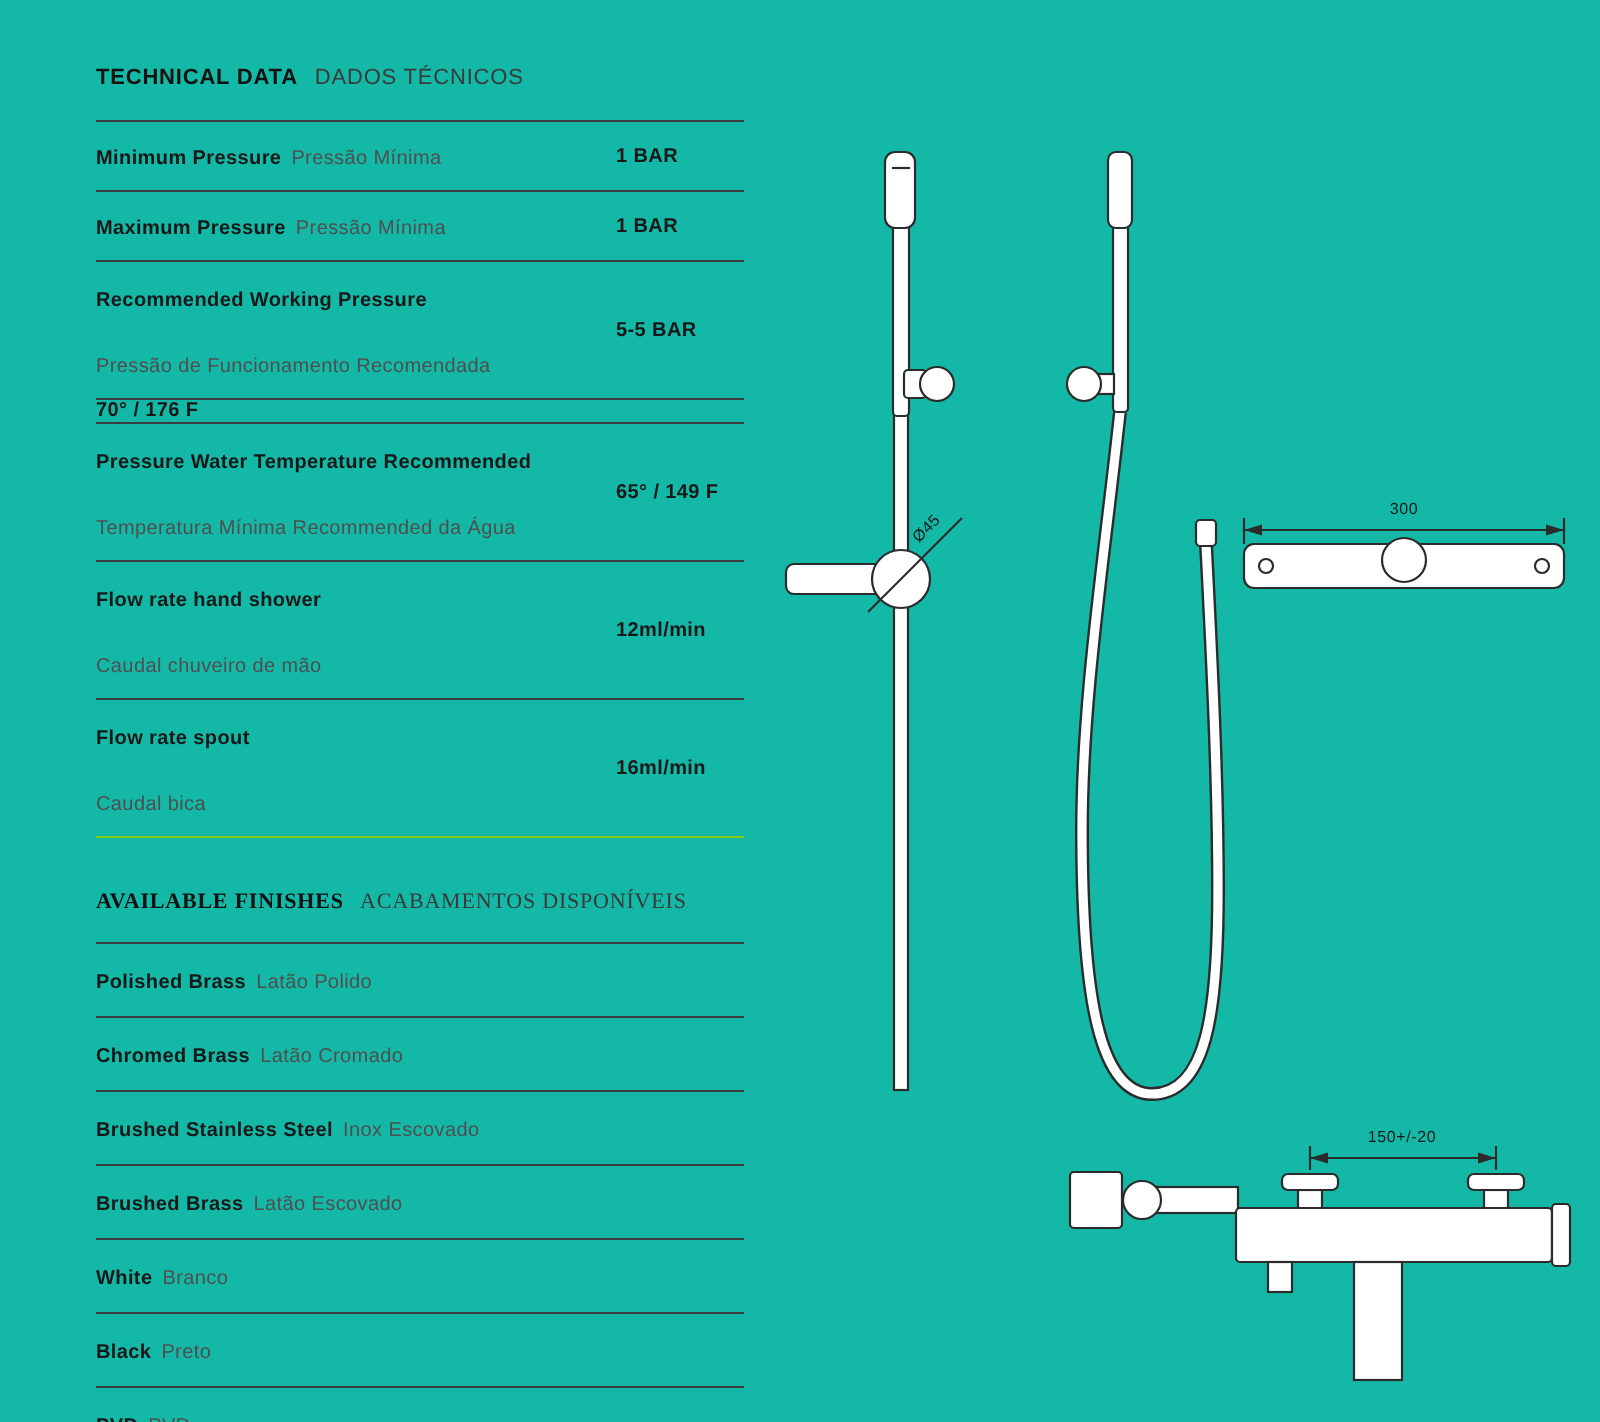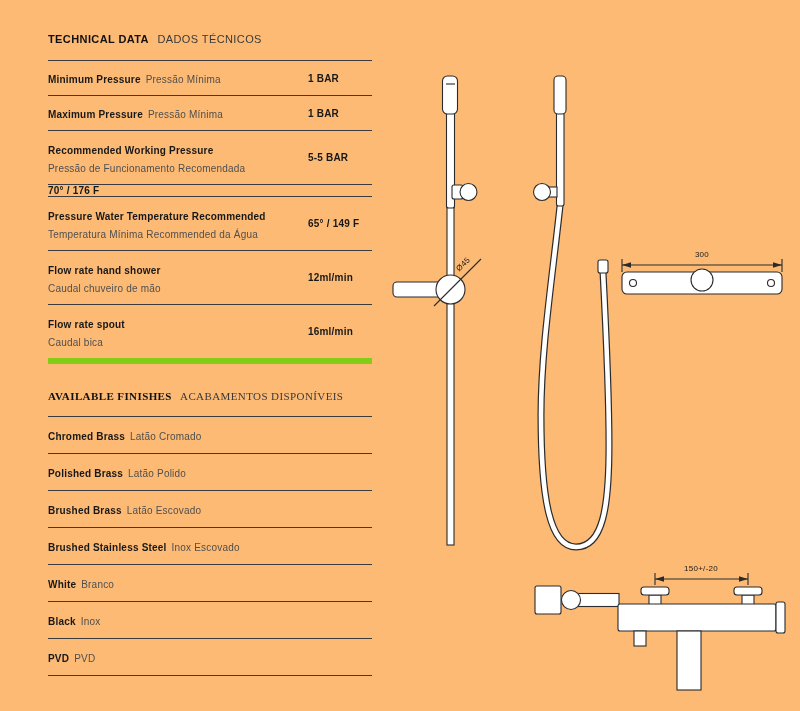--- a/index.html
+++ b/index.html
@@ -1,35 +1,35 @@
 <!DOCTYPE html>
 <html><head>
 <meta charset="utf-8">
 <style>
   html,body{margin:0;padding:0;background:#ffffff;}
   body{
     width:800px;height:711px;position:relative;overflow:hidden;
     font-family:"Liberation Sans", sans-serif;color:#1a1a1a;
     -webkit-font-smoothing:antialiased;
   }
-  .sheet{position:absolute;left:0;top:0;width:800px;height:711px;background:#fdba74;}
+  .sheet{position:absolute;left:0;top:0;width:800px;height:711px;background:#14b8a6;}
 
   
   .left-col{position:absolute;left:48px;top:33px;width:324px;}
   .section-heading{font-size:11px;letter-spacing:.4px;line-height:13px;}
   .section-heading .h-en{font-weight:bold;color:#111;}
   .section-heading .h-pt{font-weight:normal;color:#3a3a3a;margin-left:5px;}
 
-  .spec-table{margin-top:14px;border-bottom:6px solid #84cc16;}
+  .spec-table{margin-top:14px;border-bottom:1px solid #84cc16;}
   .trow{display:flex;align-items:center;border-top:1px solid #3c3c3c;}
   .tlabel{flex:1;padding:8px 6px 8px 0;}
   .en{font-weight:bold;font-size:10px;line-height:13px;color:#181818;letter-spacing:.2px;}
   .pt{font-weight:normal;font-size:10px;line-height:13px;color:#4f4f4f;margin-left:5px;letter-spacing:.2px;}
   .trow.stacked .tlabel{padding:9px 6px 9px 0;}
-  .trow.stacked .pt{display:block;margin-left:0;margin-top:4px;}
+  .trow.stacked .pt{display:block;margin-left:0;margin-top:19px;}
   .tvalue{width:64px;font-weight:bold;font-size:10px;color:#181818;letter-spacing:.2px;}
 
   .finishes-heading{margin-top:26px;font-family:Liberation Serif, serif;}
   .finish-table{margin-top:13px;border-bottom:1px solid #3c3c3c;}
   .frow{display:flex;align-items:center;border-top:1px solid #3c3c3c;}
   .frow .tlabel{padding:9px 6px 9px 0;}
 
   
   .drawings{position:absolute;left:390px;top:60px;}
   .drawings text{
@@ -99,36 +99,36 @@
 
     </div>
 
     <div class="section-heading finishes-heading">
       <span class="h-en">AVAILABLE FINISHES</span>
       <span class="h-pt">ACABAMENTOS DISPONÍVEIS</span>
     </div>
 
     <div class="finish-table">
       <div class="frow">
+        <div class="tlabel"><span class="en">Polished Brass</span><span class="pt">Latão Polido</span></div>
+      </div>
+      <div class="frow">
         <div class="tlabel"><span class="en">Chromed Brass</span><span class="pt">Latão Cromado</span></div>
       </div>
       <div class="frow">
-        <div class="tlabel"><span class="en">Polished Brass</span><span class="pt">Latão Polido</span></div>
+        <div class="tlabel"><span class="en">Brushed Stainless Steel</span><span class="pt">Inox Escovado</span></div>
       </div>
       <div class="frow">
         <div class="tlabel"><span class="en">Brushed Brass</span><span class="pt">Latão Escovado</span></div>
       </div>
       <div class="frow">
-        <div class="tlabel"><span class="en">Brushed Stainless Steel</span><span class="pt">Inox Escovado</span></div>
-      </div>
-      <div class="frow">
         <div class="tlabel"><span class="en">White</span><span class="pt">Branco</span></div>
       </div>
       <div class="frow">
-        <div class="tlabel"><span class="en">Black</span><span class="pt">Inox</span></div>
+        <div class="tlabel"><span class="en">Black</span><span class="pt">Preto</span></div>
       </div>
       <div class="frow">
         <div class="tlabel"><span class="en">PVD</span><span class="pt">PVD</span></div>
       </div>
     </div>
 
   </div>
 
   <svg class="drawings" width="410" height="651" viewBox="0 0 410 651" xmlns="http://www.w3.org/2000/svg">
 

